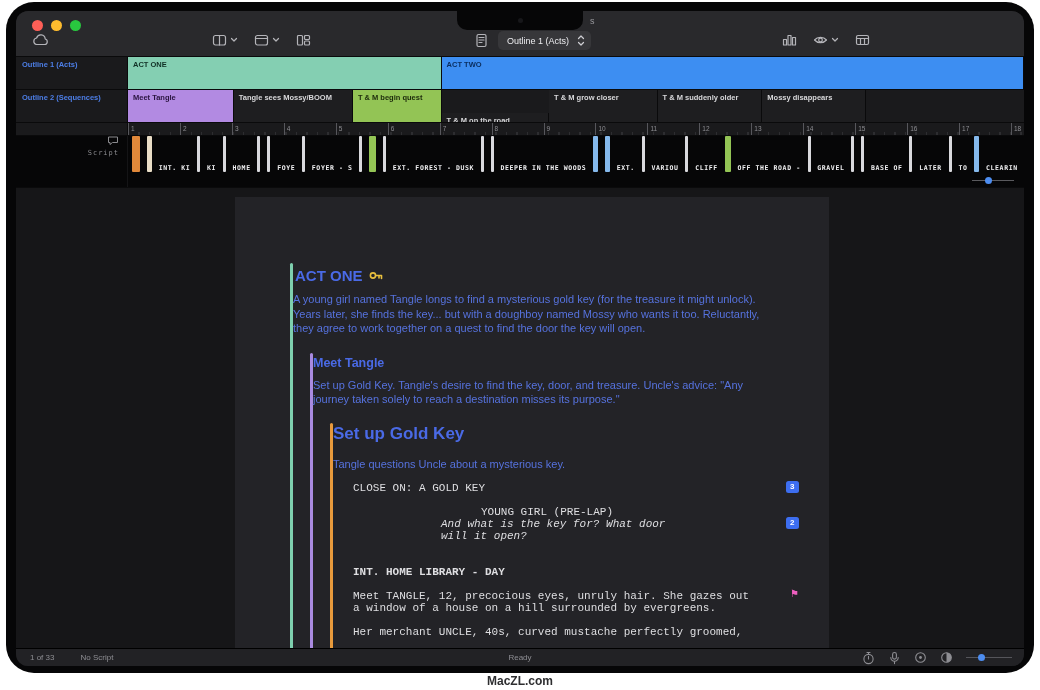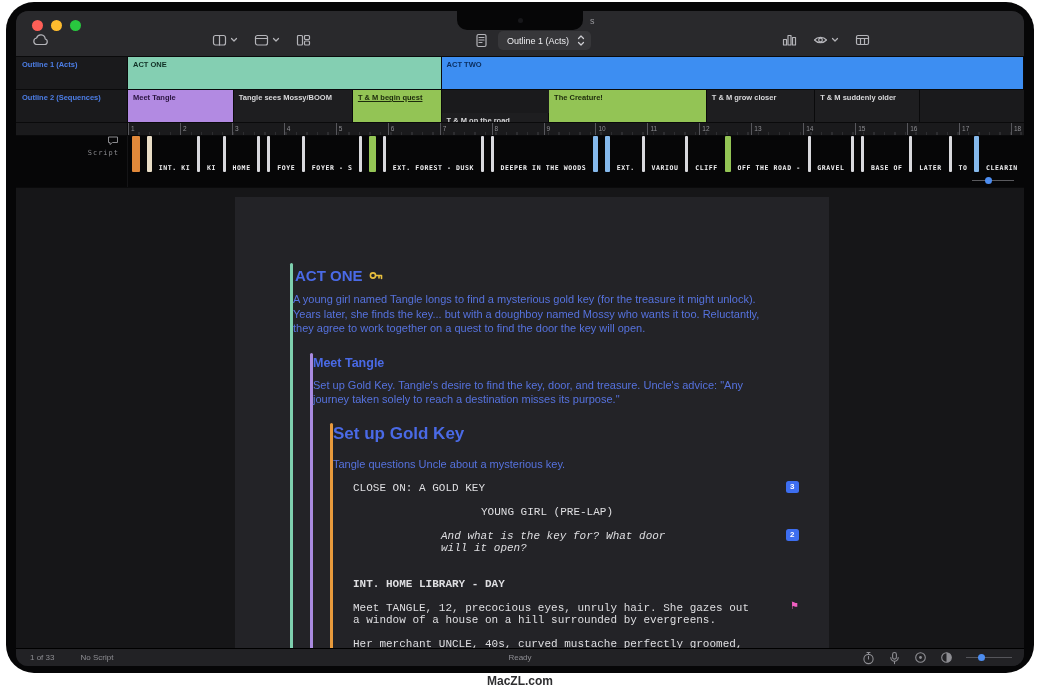--- a/index.html
+++ b/index.html
@@ -59,21 +59,21 @@
   .act-heading{margin-left:60px;font-size:15px;font-weight:bold;color:#4a6ae6;display:flex;align-items:center;gap:6px}
   .act-syn{margin:8px 0 0 58px;width:476px;font-size:11px;line-height:14.5px;color:#5672de}
   .seq-heading{margin:20px 0 0 78px;font-size:12.5px;font-weight:bold;color:#4a6ae6}
   .seq-syn{margin:8px 0 0 78px;width:448px;font-size:11px;line-height:14.5px;color:#5672de}
   .scn-heading{margin:17px 0 0 98px;font-size:17px;font-weight:bold;color:#4a6ae6}
   .scn-syn{margin:14px 0 0 98px;font-size:11px;color:#5672de}
   .script-body{margin:10px 70px 0 118px;font-family:"Liberation Mono","DejaVu Sans Mono",monospace;font-size:11px;line-height:12px;color:#dfdfe2}
   .sl{margin-top:12px;position:relative}
   .sl.scene{margin-top:24px;font-weight:bold}
   .sl.character{padding-left:128px}
-  .sl.dialogue{margin-top:12px;padding-left:88px;font-style:italic}
+  .sl.dialogue{margin-top:0;padding-left:88px;font-style:italic}
   .badge{position:absolute;right:-40px;top:-.5px;background:#3d6ef0;color:#fff;font-family:"Liberation Sans",sans-serif;font-style:normal;font-size:8px;font-weight:bold;line-height:1;padding:2px 4.5px;border-radius:2.5px}
   .flag{position:absolute;right:-40px;top:-1px;font-family:"DejaVu Sans",sans-serif;font-size:10px;line-height:1;color:#ef5fc0}
 
   
   .statusbar{height:18px;flex:none;background:#222225;border-top:1px solid #000;display:flex;align-items:center;padding:0 14px;font-size:8px;color:#8e8e93;position:relative}
   .sb-pages{margin-right:26px}
   .ready{position:absolute;left:50%;transform:translateX(-50%)}
   .sb-right{position:absolute;right:12px;display:flex;align-items:center;gap:13px}
   .sb-right svg{stroke:#8e8e93;fill:none;stroke-width:1.1;stroke-linecap:round}
   .sb-slider{position:relative;width:46px;height:8px}
@@ -176,25 +176,25 @@
         <div class="tl-track">
             <div class="tl-block" style="width: 35%; background: rgb(132, 207, 178); color: rgb(18, 49, 38);">ACT ONE</div>
             <div class="tl-block" style="width: 65%; background: rgb(61, 142, 242); color: rgb(10, 45, 94);">ACT TWO</div>
           </div>
       </div>
       <div class="tl-row">
         <div class="tl-label">Outline 2 (Sequences)</div>
         <div class="tl-track">
             <div class="tl-block" style="width: 11.8%; background: rgb(178, 138, 226); color: rgb(42, 20, 64);">Meet Tangle</div>
             <div class="tl-block" style="width: 13.3%; background: rgb(30, 30, 32); color: rgb(216, 216, 218);">Tangle sees Mossy/BOOM</div>
-            <div class="tl-block" style="width: 9.9%; background: rgb(147, 196, 85); color: rgb(29, 43, 12); text-decoration: underline;">T &amp; M begin quest</div>
+            <div class="tl-block" style="width: 9.9%; background: rgb(147, 196, 85); color: rgb(29, 43, 12);">T &amp; M begin quest</div>
             <div class="tl-block" style="width: 12%; background: rgb(30, 30, 32); color: rgb(216, 216, 218); margin-top: 23px;">T &amp; M on the road</div>
-            <div class="tl-block" style="width: 17.6%; background: rgb(147, 196, 85); color: rgb(29, 43, 12);">The Creature!</div>
             <div class="tl-block" style="width: 12.1%; background: rgb(30, 30, 32); color: rgb(216, 216, 218);">T &amp; M grow closer</div>
             <div class="tl-block" style="width: 11.7%; background: rgb(30, 30, 32); color: rgb(216, 216, 218);">T &amp; M suddenly older</div>
+            <div class="tl-block" style="width: 11.6%; background: rgb(30, 30, 32); color: rgb(216, 216, 218);">Mossy disappears</div>
           </div>
       </div>
       <div class="ruler">
         <div class="ruler-spacer"></div>
         <div class="ruler-track">
             <span class="ruler-num" style="left: 0%;">1</span>
             <span class="ruler-num" style="left: 5.7971%;">2</span>
             <span class="ruler-num" style="left: 11.5942%;">3</span>
             <span class="ruler-num" style="left: 17.3913%;">4</span>
             <span class="ruler-num" style="left: 23.1884%;">5</span>

